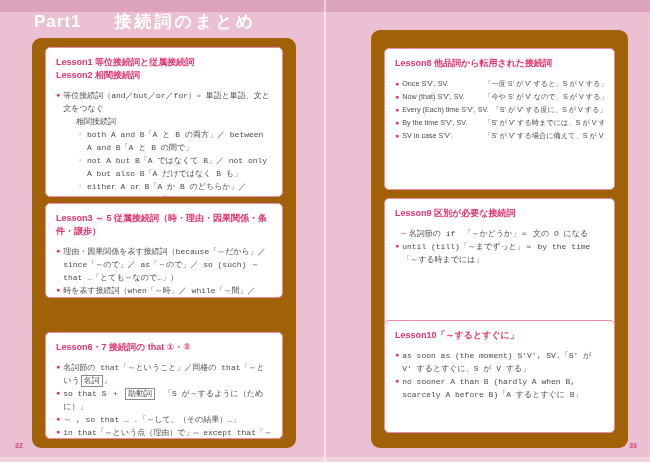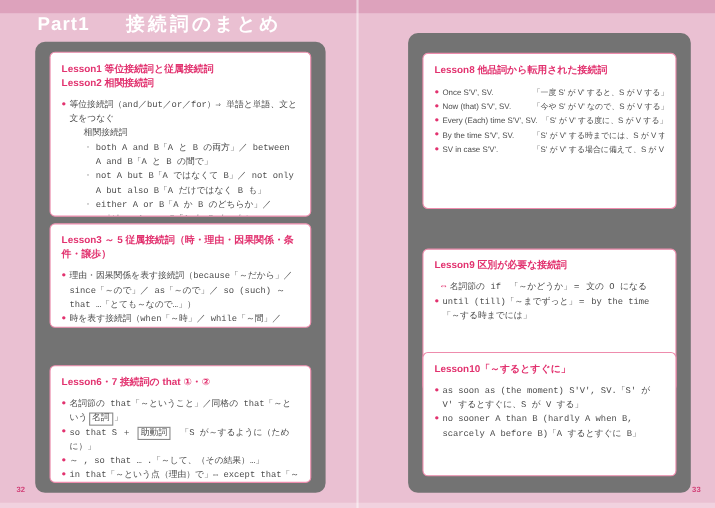--- a/index.html
+++ b/index.html
@@ -9,33 +9,33 @@
     font-family:"Liberation Sans","DejaVu Sans",sans-serif;
   }
   .top-band{position:absolute;top:0;left:0;right:0;height:12px;background:#dda2bc;}
   .bottom-band{position:absolute;bottom:0;left:0;right:0;height:5px;background:#f1d2df;}
   .gutter{position:absolute;top:0;bottom:0;left:324px;width:2px;background:rgba(255,255,255,0.5);}
   .header{
     position:absolute;left:34px;top:10px;color:#ffffff;font-weight:bold;
     font-size:17px;display:flex;align-items:baseline;gap:33px;letter-spacing:1px;
   }
   .header .jp{letter-spacing:3px;}
-  .page{position:absolute;background:#737373;border-radius:9px;}
+  .page{position:absolute;background:#a16207;border-radius:9px;}
   #left-page{left:32px;top:38px;width:264px;height:410px;}
   #right-page{left:371px;top:30px;width:257px;height:418px;}
   .lesson-box{
     position:absolute;left:13px;right:13px;background:#ffffff;
     border:1px solid #ee8cad;border-radius:5px;
     padding:8px 10px;box-sizing:border-box;overflow:hidden;
   }
   #box1{top:9px;height:150px;}
   #box2{top:165px;height:95px;}
   #box3{top:294px;height:107px;}
   #box4{top:18px;height:142px;}
-  #box5{top:168px;height:130px;margin-top:28px;}
+  #box5{top:168px;height:130px;}
   #box6{top:290px;height:113px;}
   .box-title{color:#e2326f;font-weight:bold;font-size:9px;line-height:13px;margin-bottom:7px;}
   .item{display:flex;align-items:flex-start;font-size:8px;line-height:13px;color:#4b4b4b;font-family:Liberation Mono, monospace;}
   .item .bullet{flex:0 0 auto;margin-right:3px;color:#e2326f;font-size:7px;line-height:13px;}
   .item .bullet.sub{color:#8d8d8d;font-size:8px;}
   .item .bullet.arrow{color:#e2326f;font-size:8px;font-weight:bold;}
   .item .txt{flex:1;}
   .indent1{margin-left:20px;}
   .indent2{margin-left:6px;}
   .boxed{border:1px solid #8a8a8a;padding:0 2px;margin:0 1px;display:inline-block;line-height:10px;}

